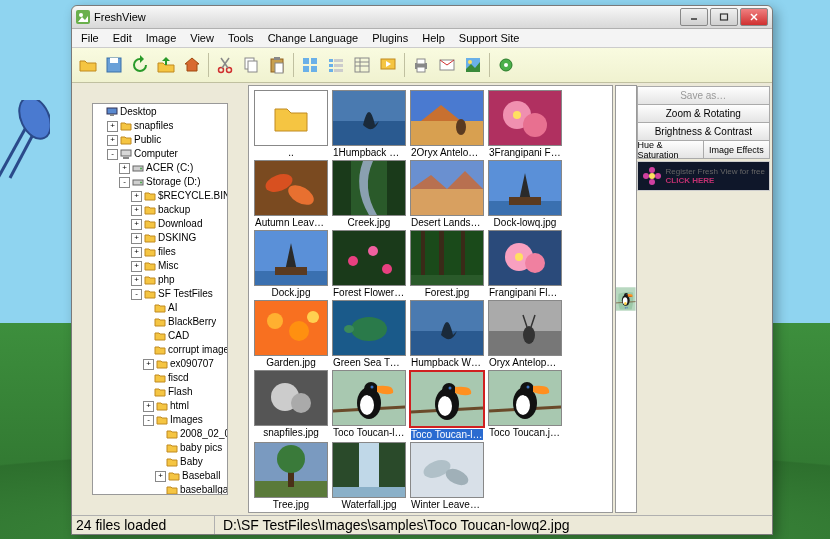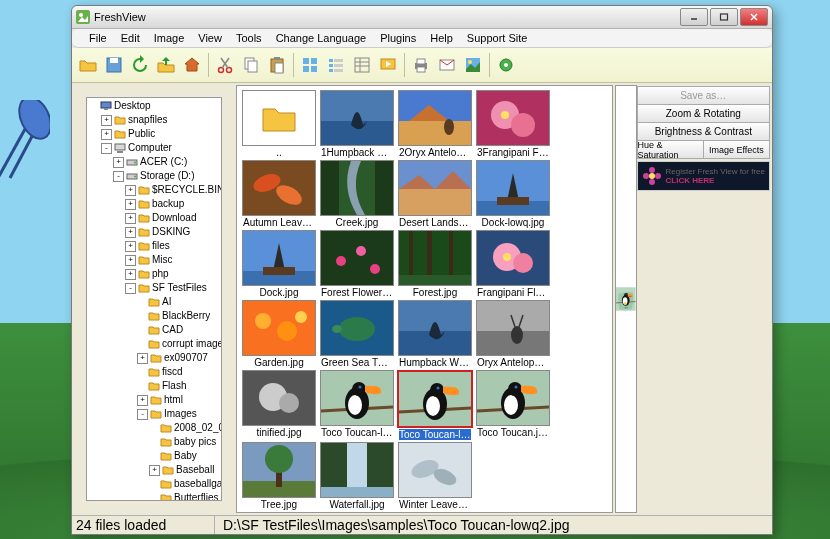--- a/index.html
+++ b/index.html
@@ -10,30 +10,30 @@
   .blimp svg{width:100%;height:100%;}
 
   .window{position:absolute;left:71px;top:5px;width:700px;height:528px;background:#ece9d8;border:1px solid #7a7a7a;border-radius:6px 6px 0 0;box-shadow:4px 4px 12px rgba(0,0,0,.3);z-index:2;display:flex;flex-direction:column;overflow:hidden;}
   .titlebar{height:22px;background:linear-gradient(to bottom,#f8f8f8,#d8d8d8);border-bottom:1px solid #b0b0b0;display:flex;align-items:center;padding:0 4px;border-radius:6px 6px 0 0;}
   .titlebar .tico{width:14px;height:14px;margin-right:4px;display:flex;align-items:center;justify-content:center;}
   .titlebar .ttxt{flex:1;font-size:11px;}
   .tbtns{display:flex;gap:2px;}
   .tbtn{width:26px;height:16px;border:1px solid #888;border-radius:2px;background:linear-gradient(to bottom,#f0f0f0,#d0d0d0);display:flex;align-items:center;justify-content:center;font-size:9px;}
   .tbtn.close{background:linear-gradient(to bottom,#f08080,#d03030);color:#fff;}
 
-  .menubar{height:18px;background:#f4f4f4;border-bottom:1px solid #ccc;display:flex;align-items:center;padding:0 10px;font-size:11px;border-radius:6px;}
+  .menubar{height:18px;background:#f4f4f4;border-bottom:1px solid #ccc;display:flex;align-items:center;padding:0 2px;font-size:11px;}
   .menubar span{padding:2px 7px;cursor:default;}
 
   .toolbar{height:34px;background:linear-gradient(to bottom,#f9fbe0,#f0f2d0);border-bottom:1px solid #c0c0a0;display:flex;align-items:center;padding:0 4px;gap:2px;}
   .tool{width:24px;height:24px;display:flex;align-items:center;justify-content:center;border-radius:3px;}
   .tool svg{width:20px;height:20px;}
   .tsep{width:1px;height:24px;background:#c0c0a0;margin:0 2px;}
 
   .body{flex:1;display:flex;min-height:0;}
-  .tree{width:134px;background:#fff;border:1px solid #999;margin:14px;overflow:auto;font-size:10px;line-height:14px;position:relative;}
+  .tree{width:134px;background:#fff;border:1px solid #999;margin:20px;overflow:auto;font-size:10px;line-height:14px;position:relative;}
   .tree-inner{padding:1px 0 1px 2px;}
   .tn{display:flex;align-items:center;white-space:nowrap;height:14px;}
   .exp{width:9px;height:9px;border:1px solid #888;margin-right:2px;display:flex;align-items:center;justify-content:center;font-size:8px;line-height:8px;background:#fff;flex-shrink:0;}
   .exp.none{border:none;}
   .fico{width:12px;height:12px;margin-right:2px;flex-shrink:0;}
   .fico svg{width:12px;height:12px;display:block;}
   .tn .lbl{overflow:hidden;text-overflow:clip;}
   .i1{padding-left:12px;}.i2{padding-left:24px;}.i3{padding-left:36px;}.i4{padding-left:48px;}.i5{padding-left:60px;}
 
   .center{flex:1;display:flex;flex-direction:column;margin:2px 0;}
@@ -692,21 +692,21 @@
               <div class="cap">Oryx Antelope.jpg</div>
             </div>
             <div class="cell">
               <div class="timg">
                 <svg class="art" viewBox="0 0 72 54">
                   <rect width="72" height="54" fill="#555"></rect>
                   <circle cx="30" cy="26" r="14" fill="#ccc"></circle>
                   <circle cx="46" cy="32" r="10" fill="#aaa"></circle>
                 </svg>
               </div>
-              <div class="cap">tinified.jpg</div>
+              <div class="cap">snapfiles.jpg</div>
             </div>
             <div class="cell">
               <div class="timg">
                 <svg class="art" viewBox="0 0 72 54">
                   <rect width="72" height="54" fill="#a8c8b0"></rect>
                   <line x1="0" y1="40" x2="72" y2="36" stroke="#6a4a2a" stroke-width="3"></line>
                   <ellipse cx="36" cy="32" rx="12" ry="16" fill="#111"></ellipse>
                   <ellipse cx="34" cy="34" rx="7" ry="10" fill="#fff"></ellipse>
                   <circle cx="38" cy="18" r="7" fill="#111"></circle>
                   <path d="M44 15 Q62 13 60 22 Q54 25 44 21z" fill="#ff9020"></path>

